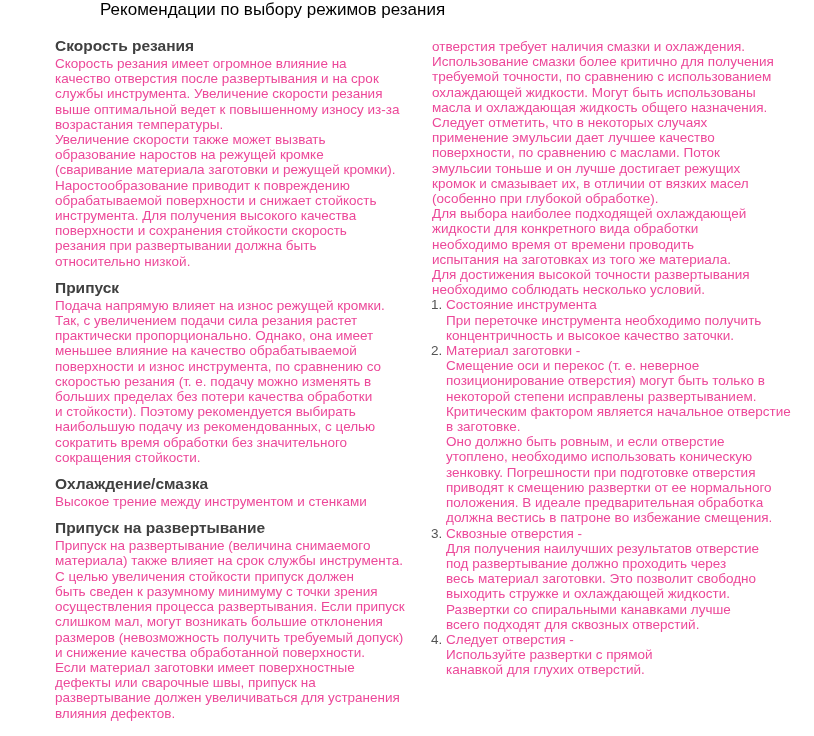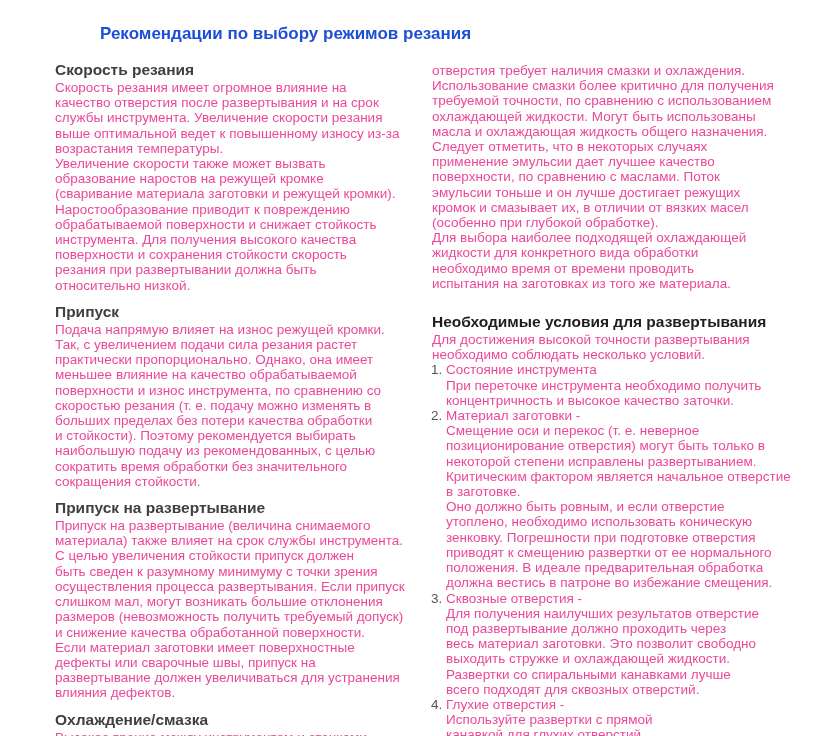--- a/index.html
+++ b/index.html
@@ -10,25 +10,25 @@
   }
   .page {
     position: relative;
     width: 814px;
     height: 736px;
     background: #ffffff;
     overflow: hidden;
   }
   .doc-title {
     margin: 0;
-    padding: 24px 0 0 100px;
+    padding: 0 0 0 100px;
     font-size: 17px;
     line-height: 20px;
-    font-weight: bold;
-    color: #1d4ed8;
+    font-weight: normal;
+    color: #000000;
   }
   .columns {
     display: flex;
     margin: 17px 0 0 55px;
   }
   .col-left  { width: 377px; flex: 0 0 377px; }
   .col-right { width: 372px; flex: 0 0 372px; padding-top: 2px; }
   .section-heading {
     margin: 10px 0 2px 0;
     font-size: 15.5px;
@@ -97,58 +97,57 @@
 меньшее влияние на качество обрабатываемой
 поверхности и износ инструмента, по сравнению со
 скоростью резания (т. е. подачу можно изменять в
 больших пределах без потери качества обработки
 и стойкости). Поэтому рекомендуется выбирать
 наибольшую подачу из рекомендованных, с целью
 сократить время обработки без значительного
 сокращения стойкости.</p>
       </div>
       <div class="section">
+        <h2 class="section-heading">Охлаждение/смазка</h2>
+        <p class="section-body">Высокое трение между инструментом и стенками</p>
+      </div>
+      <div class="section">
         <h2 class="section-heading">Припуск на развертывание</h2>
         <p class="section-body">Припуск на развертывание (величина снимаемого
 материала) также влияет на срок службы инструмента.
 С целью увеличения стойкости припуск должен
 быть сведен к разумному минимуму с точки зрения
 осуществления процесса развертывания. Если припуск
 слишком мал, могут возникать большие отклонения
 размеров (невозможность получить требуемый допуск)
 и снижение качества обработанной поверхности.
 Если материал заготовки имеет поверхностные
 дефекты или сварочные швы, припуск на
 развертывание должен увеличиваться для устранения
 влияния дефектов.</p>
-      </div>
-      <div class="section">
-        <h2 class="section-heading">Охлаждение/смазка</h2>
-        <p class="section-body">Высокое трение между инструментом и стенками</p>
       </div>
     </div>
 
     <div class="col-right">
       <p class="para">отверстия требует наличия смазки и охлаждения.
 Использование смазки более критично для получения
 требуемой точности, по сравнению с использованием
 охлаждающей жидкости. Могут быть использованы
 масла и охлаждающая жидкость общего назначения.
 Следует отметить, что в некоторых случаях
 применение эмульсии дает лучшее качество
 поверхности, по сравнению с маслами. Поток
 эмульсии тоньше и он лучше достигает режущих
 кромок и смазывает их, в отличии от вязких масел
 (особенно при глубокой обработке).
 Для выбора наиболее подходящей охлаждающей
 жидкости для конкретного вида обработки
 необходимо время от времени проводить
 испытания на заготовках из того же материала.</p>
 
-      <h2 class="cond-heading">Необходимые условия для развертывания</h2>
       <p class="cond-intro">Для достижения высокой точности развертывания
 необходимо соблюдать несколько условий.</p>
 
       <ol class="cond-list">
         <li class="cond-item">
           <span class="cond-num">1.</span>
           <div class="cond-text">Состояние инструмента
 При переточке инструмента необходимо получить
 концентричность и высокое качество заточки.</div>
         </li>
@@ -172,21 +171,21 @@
           <div class="cond-text">Сквозные отверстия -
 Для получения наилучших результатов отверстие
 под развертывание должно проходить через
 весь материал заготовки. Это позволит свободно
 выходить стружке и охлаждающей жидкости.
 Развертки со спиральными канавками лучше
 всего подходят для сквозных отверстий.</div>
         </li>
         <li class="cond-item">
           <span class="cond-num">4.</span>
-          <div class="cond-text">Глухие отверстия -
+          <div class="cond-text">Следует отверстия -
 Используйте развертки с прямой
 канавкой для глухих отверстий.</div>
         </li>
       </ol>
     </div>
 
   </div>
 </div>
 
 </body></html>

